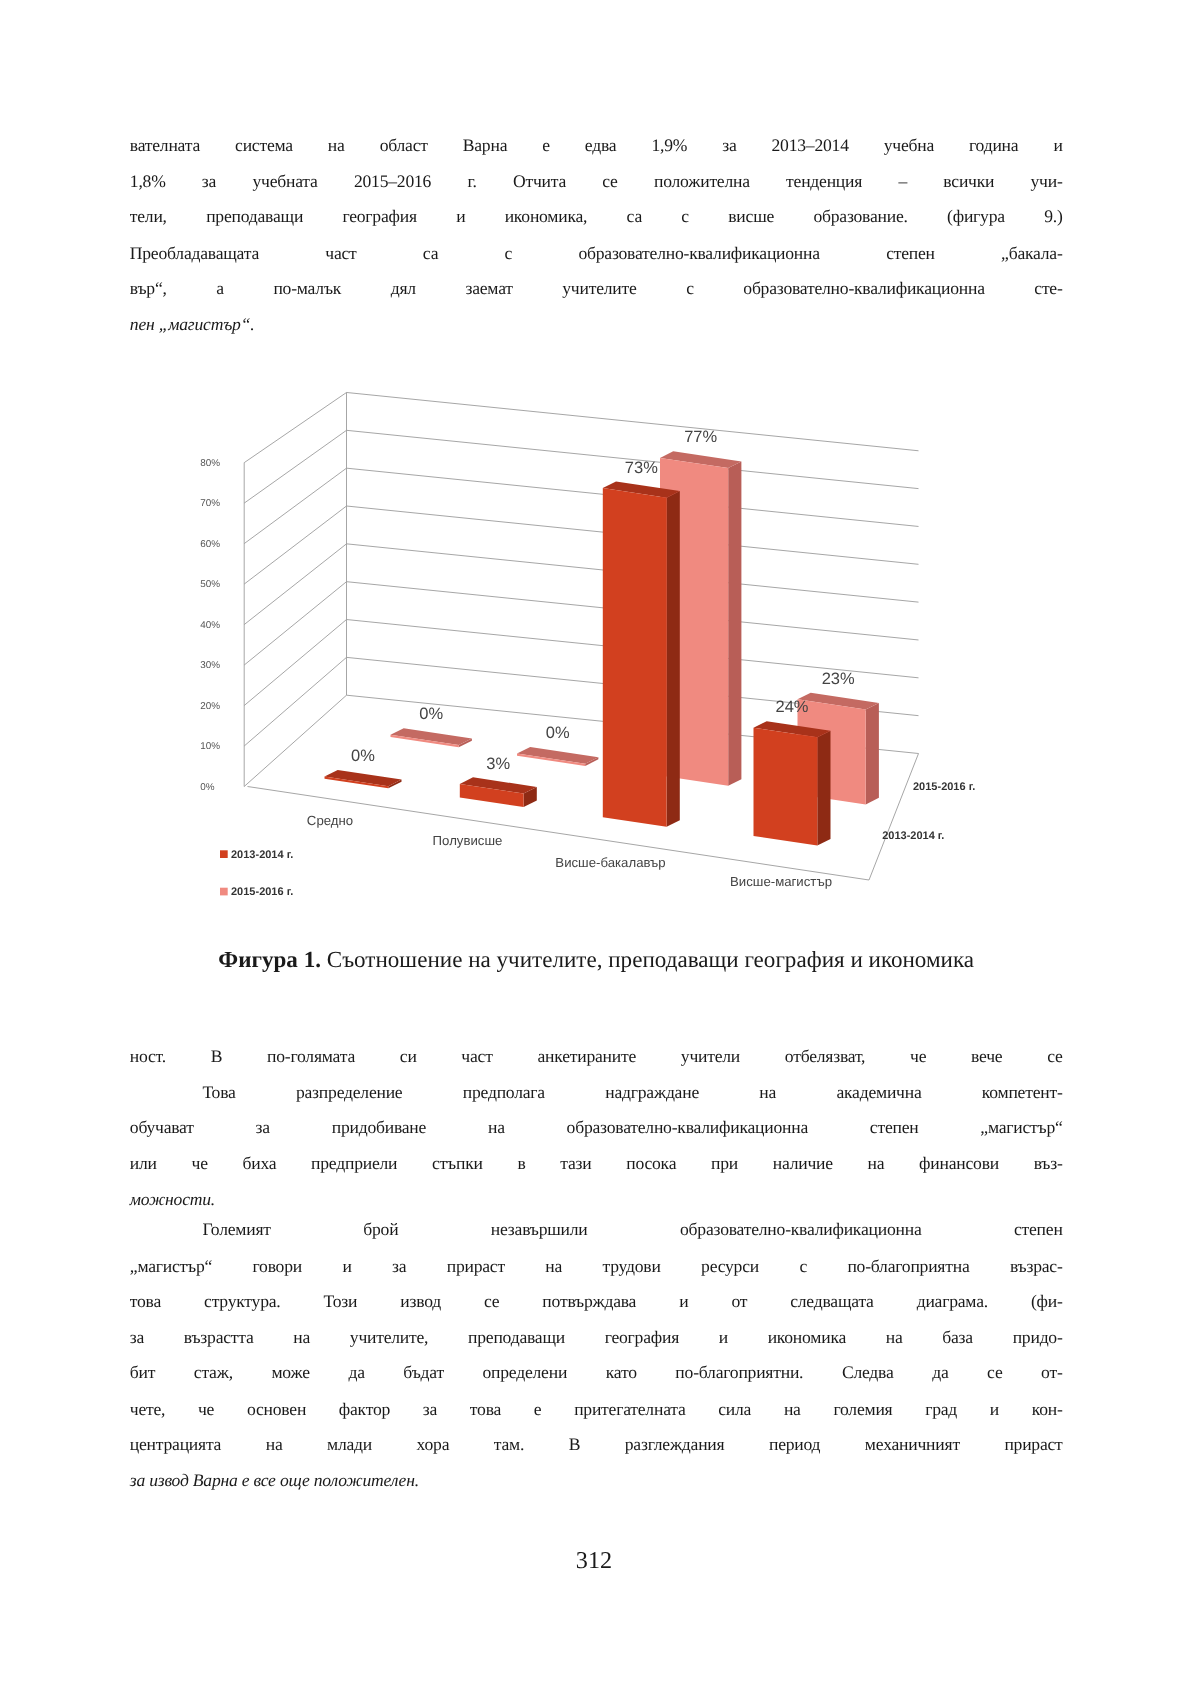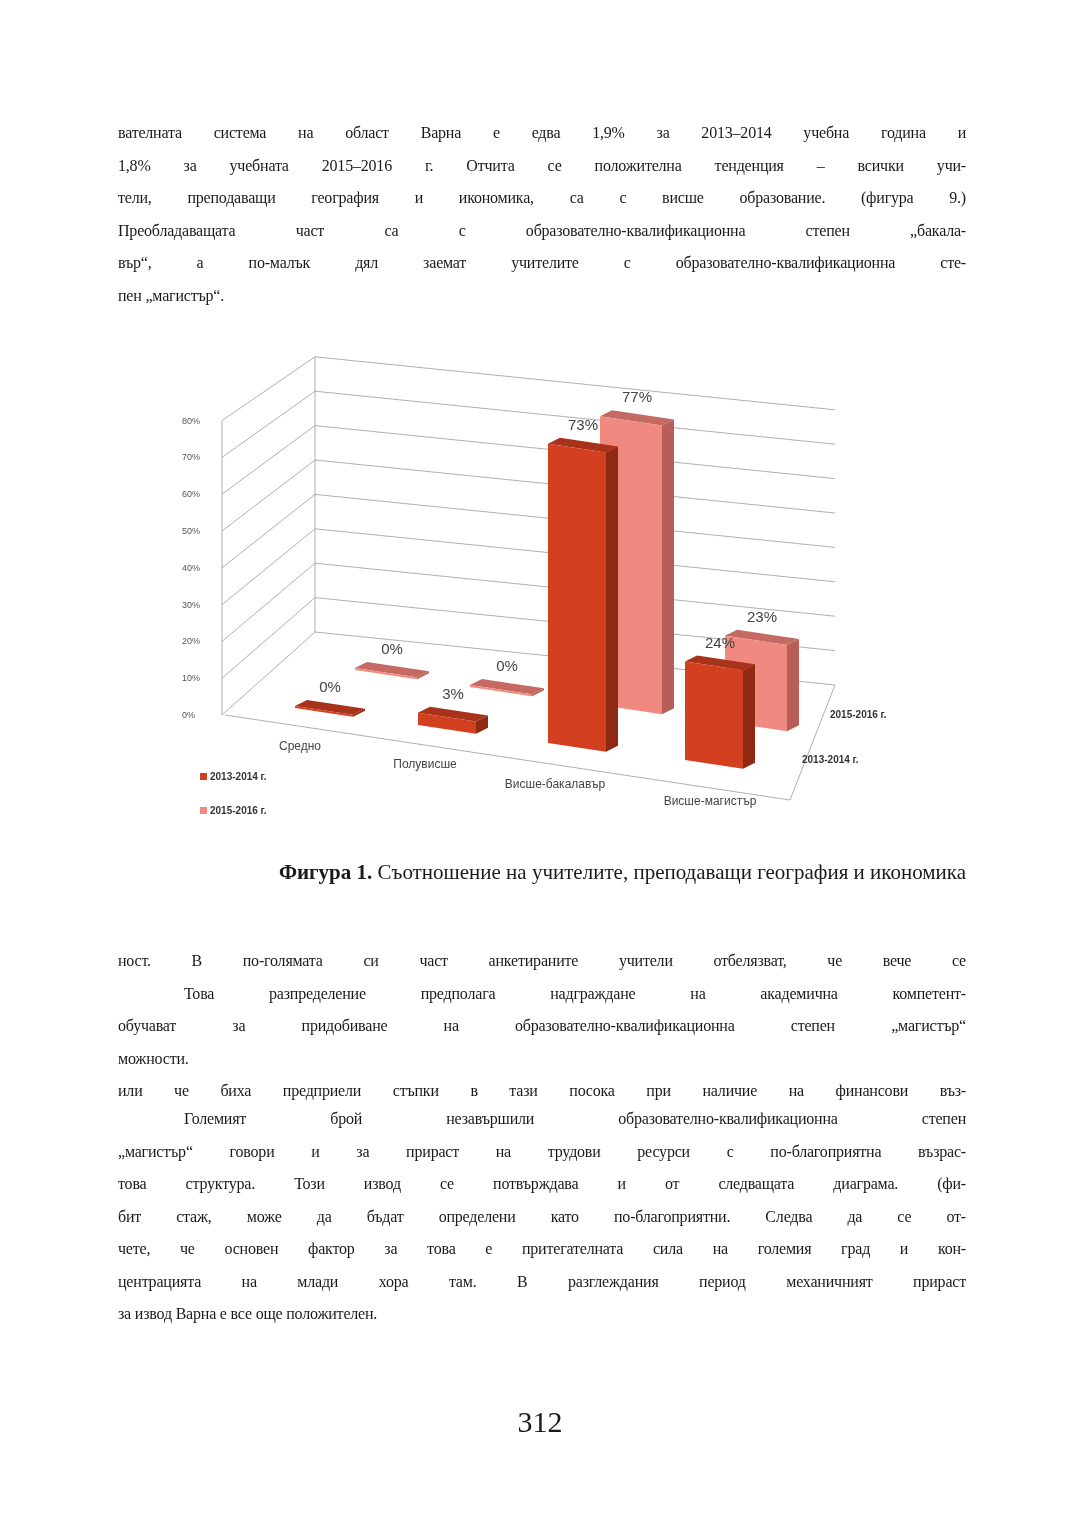--- a/index.html
+++ b/index.html
@@ -1,31 +1,31 @@
 <!DOCTYPE html>
 <html><head>
   <meta charset="utf-8">
   <style>
     html, body { margin: 0; padding: 0; background: #ffffff; }
     body { width: 1080px; height: 1536px; position: relative; overflow: hidden;
            font-family: "Liberation Serif", "DejaVu Serif", serif; color: #1a1a1a; }
     .para { position: absolute; left: 118px; width: 848px; font-size: 16px; line-height: 32.5px;
             text-align: justify; margin: 0; letter-spacing: -0.2px; }
     .para .ln { display: block; text-align: justify; text-align-last: justify; white-space: nowrap; }
-    .para .ln.last { text-align-last: left; }
+    .para .ln.last { text-align-last: left; font-style: italic; }
     .para .ln.indent { padding-left: 66px; }
     #p1 { top: 117px; }
     #p2 { top: 945px; }
     #p3 { top: 1103px; }
     .figure { position: absolute; left: 180px; top: 345px; width: 720px; height: 490px; }
     .figure svg { width: 720px; height: 490px; display: block; }
-    .caption { position: absolute; left: 118px; width: 848px; top: 858px; text-align: right;
+    .caption { position: absolute; left: 118px; width: 848px; top: 858px; text-align: center;
                font-size: 21px; line-height: 28px; }
     .caption b { font-weight: bold; }
-    .pagenum { position: absolute; left: 0; width: 1080px; top: 1405px; text-align: center; font-size: 30px; }
+    .pagenum { position: absolute; left: 0; width: 1080px; top: 1405px; text-align: center; font-size: 22px; }
     .ax { font-family: "Liberation Sans", "DejaVu Sans", sans-serif; font-size: 9px; fill: #555; }
     .cat { font-family: "Liberation Sans", "DejaVu Sans", sans-serif; font-size: 12px; fill: #444; }
     .dl { font-family: "Liberation Sans", "DejaVu Sans", sans-serif; font-size: 15px; fill: #444; }
     .lg { font-family: "Liberation Sans", "DejaVu Sans", sans-serif; font-size: 10px; font-weight: bold; fill: #333; }
   </style>
 </head>
 <body>
 
 <div class="para" id="p1">
     <span class="ln">вателната система на област Варна е едва 1,9% за 2013–2014 учебна година и</span>
@@ -115,26 +115,27 @@
 </div>
 
 <div class="caption">
   <div><b>Фигура 1.</b><span> Съотношение на учителите, преподаващи география и икономика</span></div>
 </div>
 
 <div class="para" id="p2">
     <span class="ln">ност. В по-голямата си част анкетираните учители отбелязват, че вече се</span>
     <span class="ln indent">Това разпределение предполага надграждане на академична компетент-</span>
     <span class="ln">обучават за придобиване на образователно-квалификационна степен „магистър“</span>
+    <span class="ln">или че биха предприели стъпки в тази посока при наличие на финансови въз-</span>
     <span class="ln last">можности.</span>
-    <span class="ln">или че биха предприели стъпки в тази посока при наличие на финансови въз-</span>
   </div>
 <div class="para" id="p3">
     <span class="ln indent">Големият брой незавършили образователно-квалификационна степен</span>
     <span class="ln">„магистър“ говори и за прираст на трудови ресурси с по-благоприятна възрас-</span>
     <span class="ln">това структура. Този извод се потвърждава и от следващата диаграма. (фи-</span>
+    <span class="ln">за възрастта на учителите, преподаващи география и икономика на база придо-</span>
     <span class="ln">бит стаж, може да бъдат определени като по-благоприятни. Следва да се от-</span>
     <span class="ln">чете, че основен фактор за това е притегателната сила на големия град и кон-</span>
     <span class="ln">центрацията на млади хора там. В разглеждания период механичният прираст</span>
     <span class="ln last">за извод Варна е все още положителен.</span>
   </div>
 
 <div class="pagenum">312</div>
 
 </body></html>

